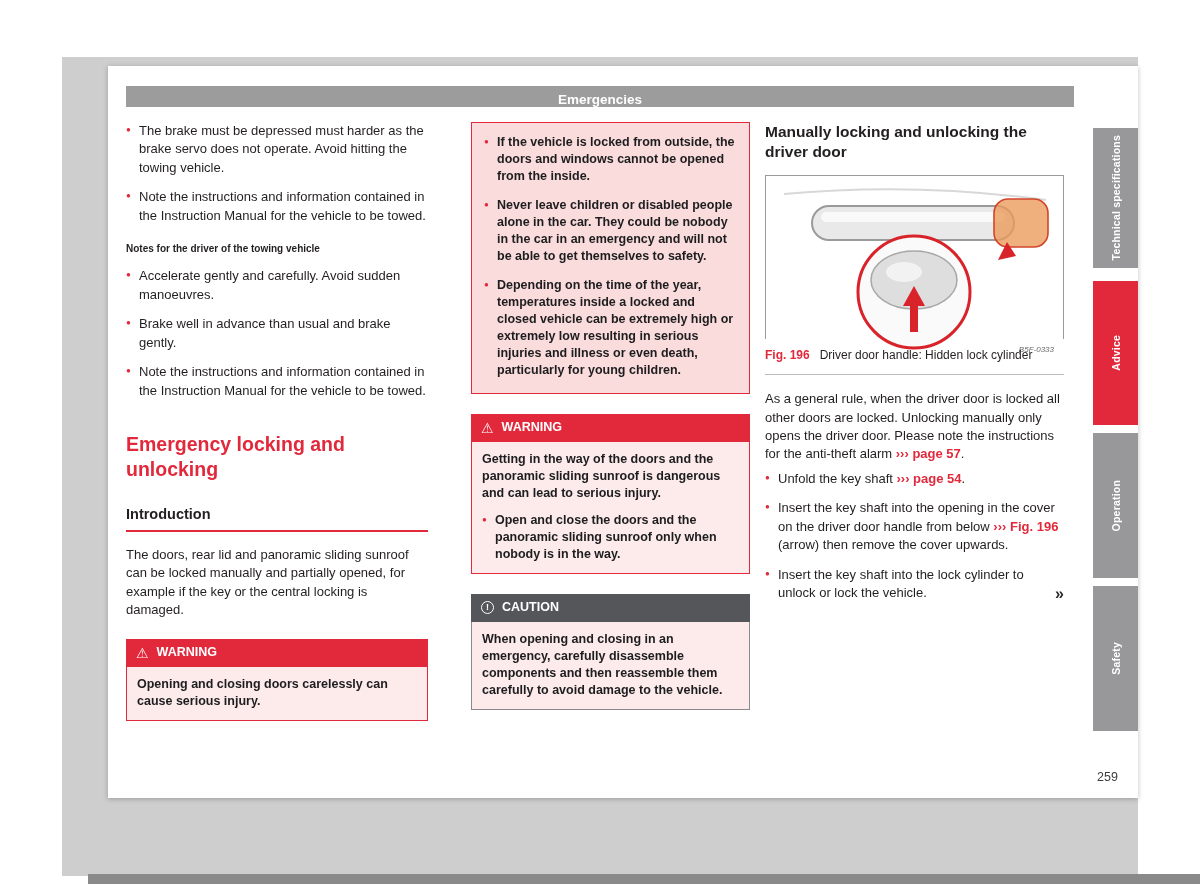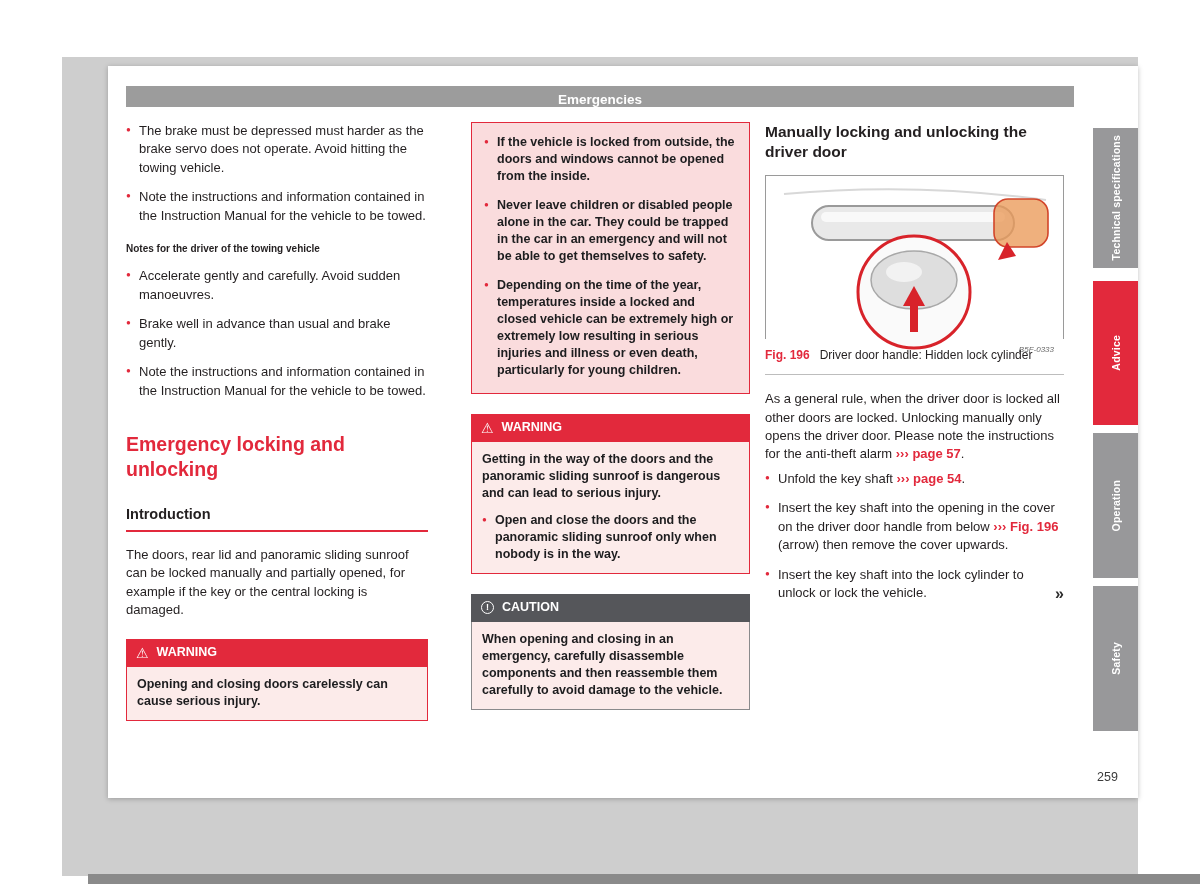--- a/index.html
+++ b/index.html
@@ -120,21 +120,21 @@
       <div class="box-body">
         <p>Opening and closing doors carelessly can cause serious injury.</p>
       </div>
     </div>
   </div>
 
   <div class="col col2">
     <div class="alert-box">
       <ul class="b-list">
         <li>If the vehicle is locked from outside, the doors and windows cannot be opened from the inside.</li>
-        <li>Never leave children or disabled people alone in the car. They could be trapped in the car in an emergency and will not be able to get themselves to safety.</li>
+        <li>Never leave children or disabled people alone in the car. They could be nobody in the car in an emergency and will not be able to get themselves to safety.</li>
         <li>Depending on the time of the year, temperatures inside a locked and closed vehicle can be extremely high or extremely low resulting in serious injuries and illness or even death, particularly for young children.</li>
       </ul>
     </div>
 
     <div class="box warn">
       <div class="box-head">
         <span class="tri-icon">⚠</span>
         <span>WARNING</span>
       </div>
       <div class="box-body">

